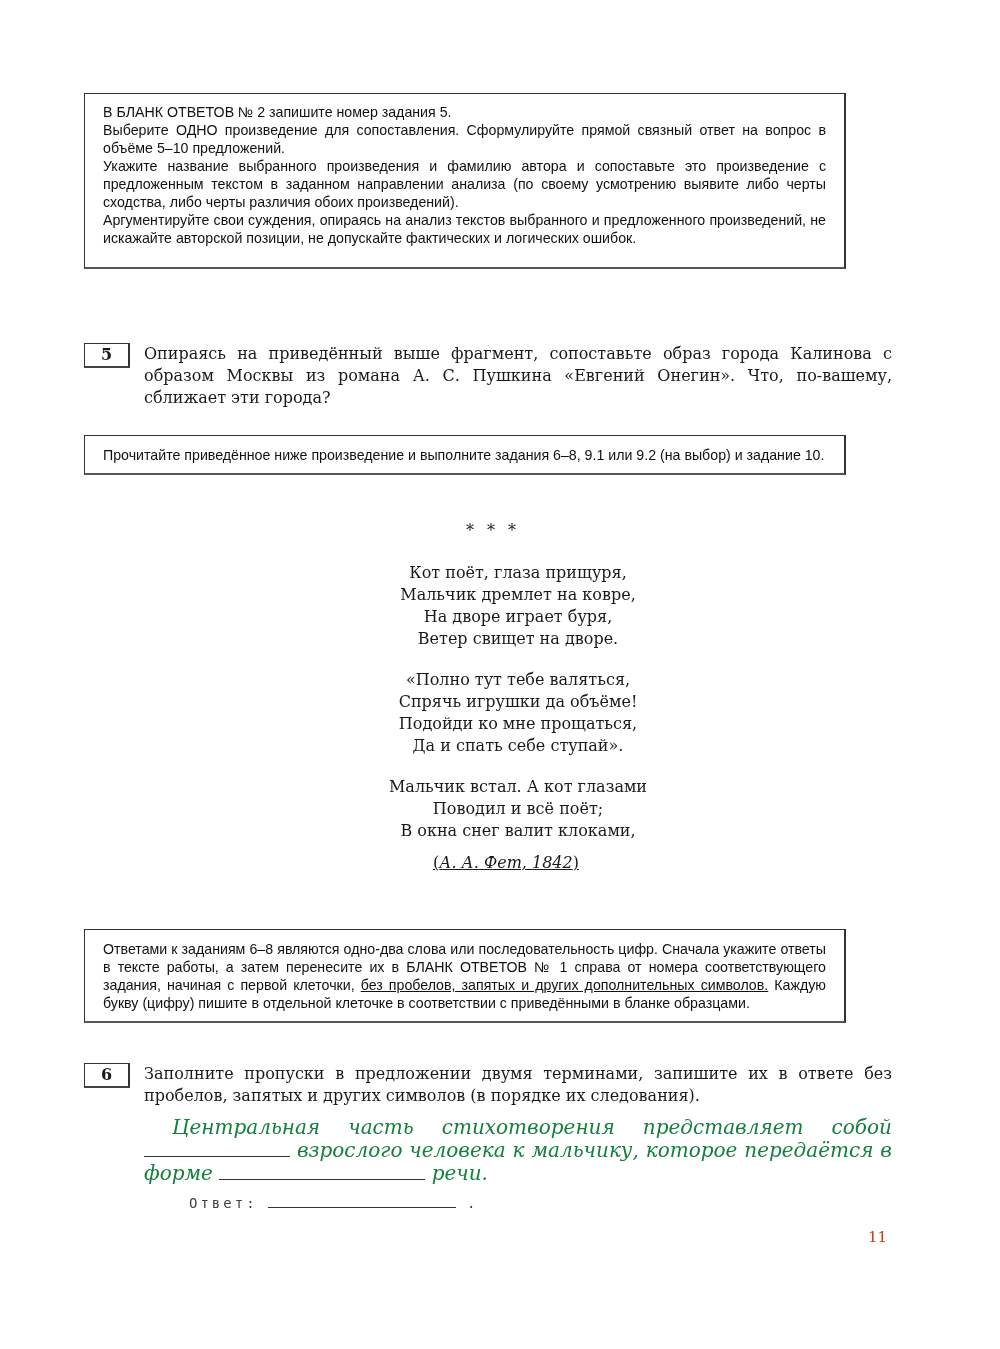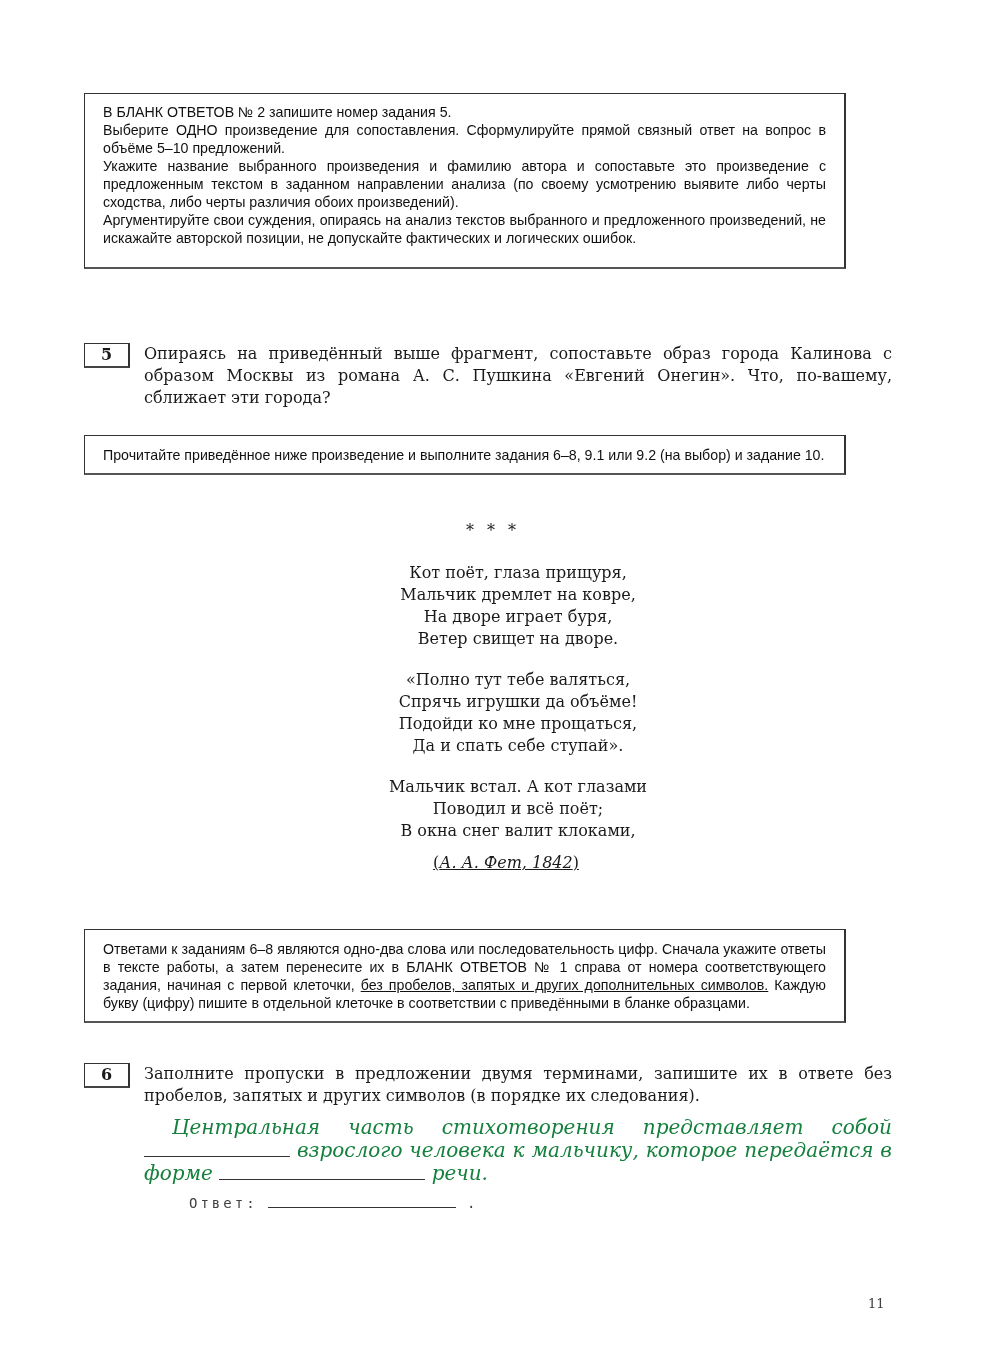--- a/index.html
+++ b/index.html
@@ -51,22 +51,22 @@
     }
     .blank { display: inline-block; border-bottom: 1px solid #333; height: 14px; vertical-align: baseline; }
 
     .answer {
       position: absolute; left: 144px; top: 1193px;
       font-family: "DejaVu Sans Mono", monospace; font-size: 14px; letter-spacing: 3px; color: #404040; margin-left: 45px;
     }
     .answer .line { display: inline-block; width: 188px; border-bottom: 1px solid #333; height: 14px; margin-left: 10px; vertical-align: baseline; }
 
     .pagenum {
-      position: absolute; left: 868px; top: 1296px;
-      font-family: "DejaVu Serif", serif; font-size: 13px; color: #404040;
+      position: absolute; left: 868px; top: 1228px;
+      font-family: "DejaVu Serif", serif; font-size: 15px; color: #c2410c;
     }
   </style>
 </head>
 <body>
 
 <div class="page">
 
   <div class="ibox" style="top:93px;">
     <p>В БЛАНК ОТВЕТОВ № 2 запишите номер задания 5.</p>
     <p>Выберите ОДНО произведение для сопоставления. Сформулируйте прямой связный ответ на вопрос в объёме 5–10 предложений.</p>

